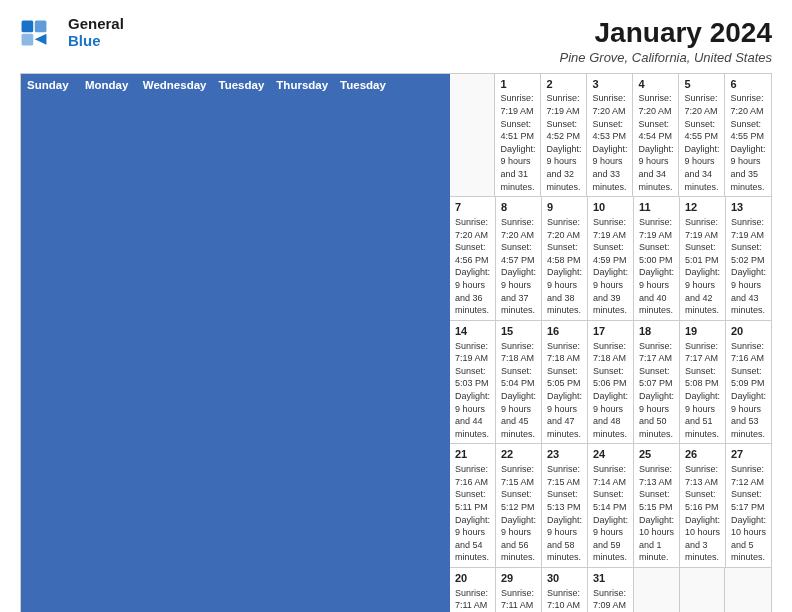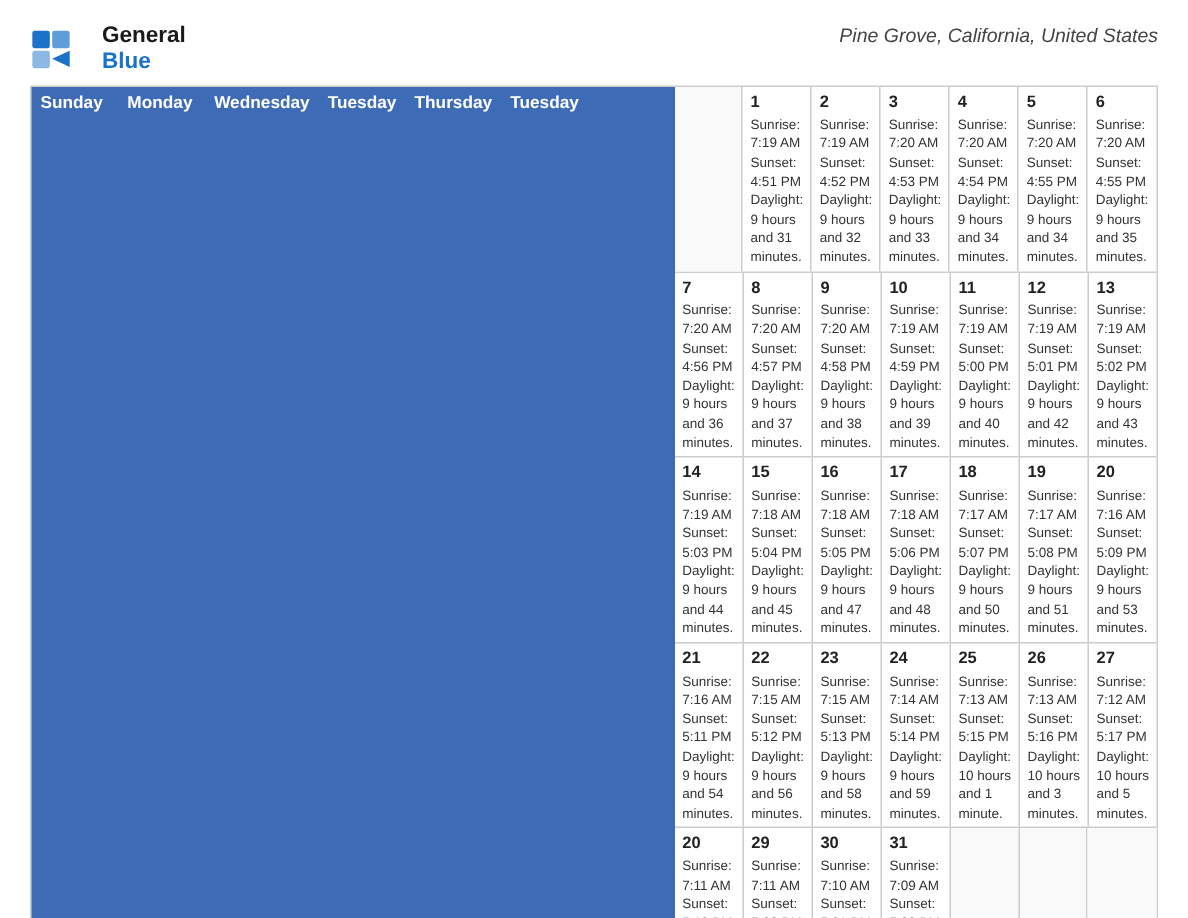--- a/index.html
+++ b/index.html
@@ -126,20 +126,21 @@
         <rect x="19" y="2" width="15" height="15" rx="2" fill="#1a73c9" opacity="0.7"></rect>
         <rect x="2" y="19" width="15" height="15" rx="2" fill="#1a73c9" opacity="0.5"></rect>
         <polygon points="19,26 34,19 34,33" fill="#1a73c9"></polygon>
       </svg>
       <div class="logo-text">
         <div>General</div>
         <div><span>Blue</span></div>
       </div>
     </div>
     <div class="title-block">
+      <div class="main-title">January 2024</div>
       <div class="subtitle">Pine Grove, California, United States</div>
     </div>
   </div>
 
   <div class="calendar">
     <div class="cal-header" id="cal-header">
         <div class="cal-header-cell">Sunday</div>
         <div class="cal-header-cell">Monday</div>
         <div class="cal-header-cell">Wednesday</div>
         <div class="cal-header-cell">Tuesday</div>

